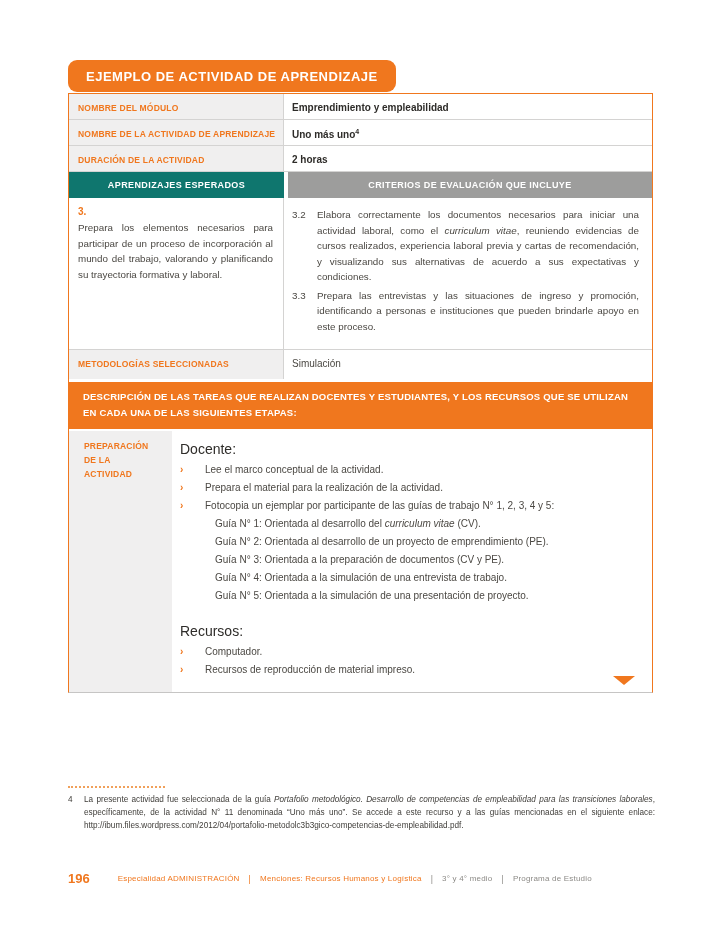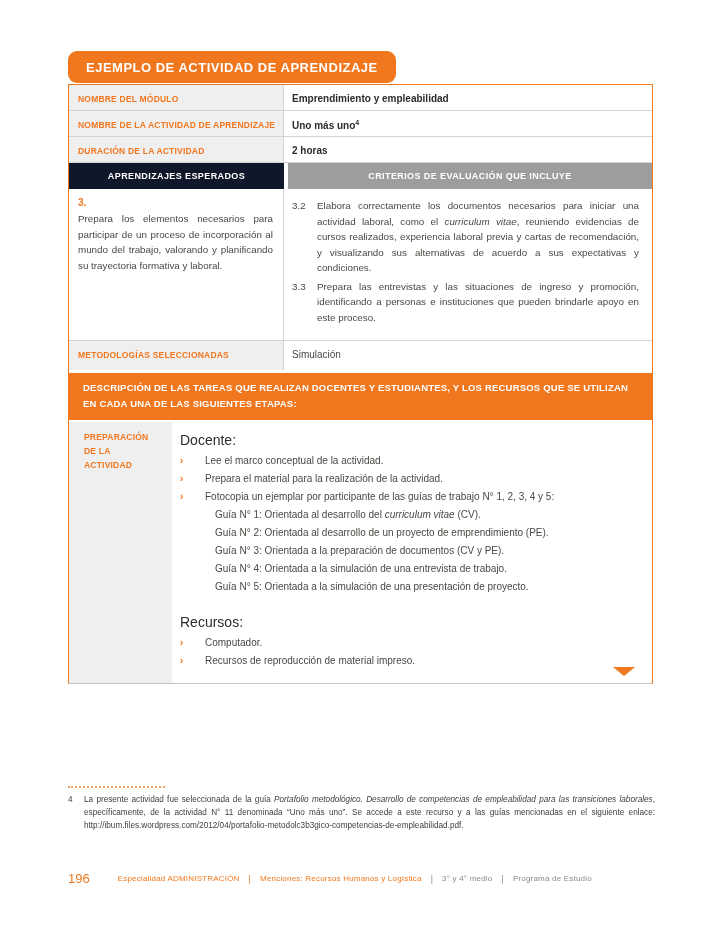--- a/index.html
+++ b/index.html
@@ -1,38 +1,38 @@
 <!DOCTYPE html>
 <html lang="es"><head>
 <meta charset="utf-8">
 <style>
   * { margin:0; padding:0; box-sizing:border-box; }
   html,body { background:#ffffff; }
   body { width:720px; height:932px; position:relative; font-family:"Liberation Sans", sans-serif; overflow:hidden; }
 
   .page { position:absolute; inset:0; background:#fff; }
-  .content { position:absolute; left:68px; top:51px; width:522px; }
+  .content { position:absolute; left:68px; top:60px; width:522px; }
 
   
   .banner { display:inline-block; background:#F0771E; color:#fff; font-weight:bold;
             font-size:13px; letter-spacing:.5px; padding:9px 18px 8px; border-radius:9px;
             margin-bottom:1px; }
 
   
   .doc-table { border:1px solid #F0771E; border-bottom:1px solid #C6C5C4; width:585px; }
 
   .info-row { display:flex; border-bottom:1px solid #D4D3D2; min-height:26px; }
   .info-label { width:215px; flex-shrink:0; background:#F0EFEF; color:#F0771E; font-size:8.5px;
                 font-weight:bold; letter-spacing:.2px; padding:9px 6px 6px 9px;
                 border-right:1px solid #D4D3D2; }
   .info-value { flex:1; font-size:10px; color:#2E2C29; font-weight:bold; padding:8px 8px 5px; }
   .info-value sup { font-size:7px; }
 
   .ae-header { display:flex; height:26px; }
-  .ae-header .hl { width:215px; flex-shrink:0; background:#0f172a; color:#fff; font-size:9px;
+  .ae-header .hl { width:215px; flex-shrink:0; background:#0f766e; color:#fff; font-size:9px;
                    font-weight:bold; letter-spacing:.4px; display:flex; align-items:center;
                    justify-content:center; margin-right:4px; }
   .ae-header .hr { flex:1; background:#9D9D9C; color:#fff; font-size:9px; font-weight:bold;
                    letter-spacing:.4px; display:flex; align-items:center; justify-content:center; }
 
   .ae-body { display:flex; border-bottom:1px solid #D4D3D2; }
   .ae-left { width:215px; flex-shrink:0; border-right:1px solid #D4D3D2; padding:8px 10px 12px 9px; }
   .ae-num { color:#F0771E; font-weight:bold; font-size:10px; margin-bottom:3px; }
   .ae-text { font-size:9.8px; color:#4B4843; line-height:1.58; text-align:justify; }
   .ae-right { flex:1; padding:9px 13px 12px 8px; }
@@ -61,21 +61,21 @@
   
   .footnote { position:absolute; left:68px; top:786px; width:587px; }
   .fn-rule { width:97px; border-top:2px dotted #F0A05A; margin-bottom:5px; }
   .fn-body { display:flex; }
   .fn-num { width:16px; flex-shrink:0; font-size:8.2px; color:#3F3D39; line-height:1.6; }
   .fn-text { flex:1; font-size:8.2px; color:#3F3D39; line-height:1.6; text-align:justify; }
   .fn-text .url { color:#3F3D39; text-decoration:none; }
 
   
   .footer { position:absolute; left:68px; top:871px; width:587px; display:flex; align-items:center; }
-  .page-num { color:#F0771E; font-size:13px; font-weight:normal; margin-right:28px; }
+  .page-num { color:#F0771E; font-size:13px; font-weight:bold; margin-right:28px; }
   .footer .item { font-size:8px; letter-spacing:.2px; }
   .footer .orange { color:#F0771E; }
   .footer .gray { color:#8C8A86; }
   .footer .sep { margin:0 9px; font-size:8.5px; }
 </style>
 </head>
 <body>
 
 <div class="page">
   <div class="content">

